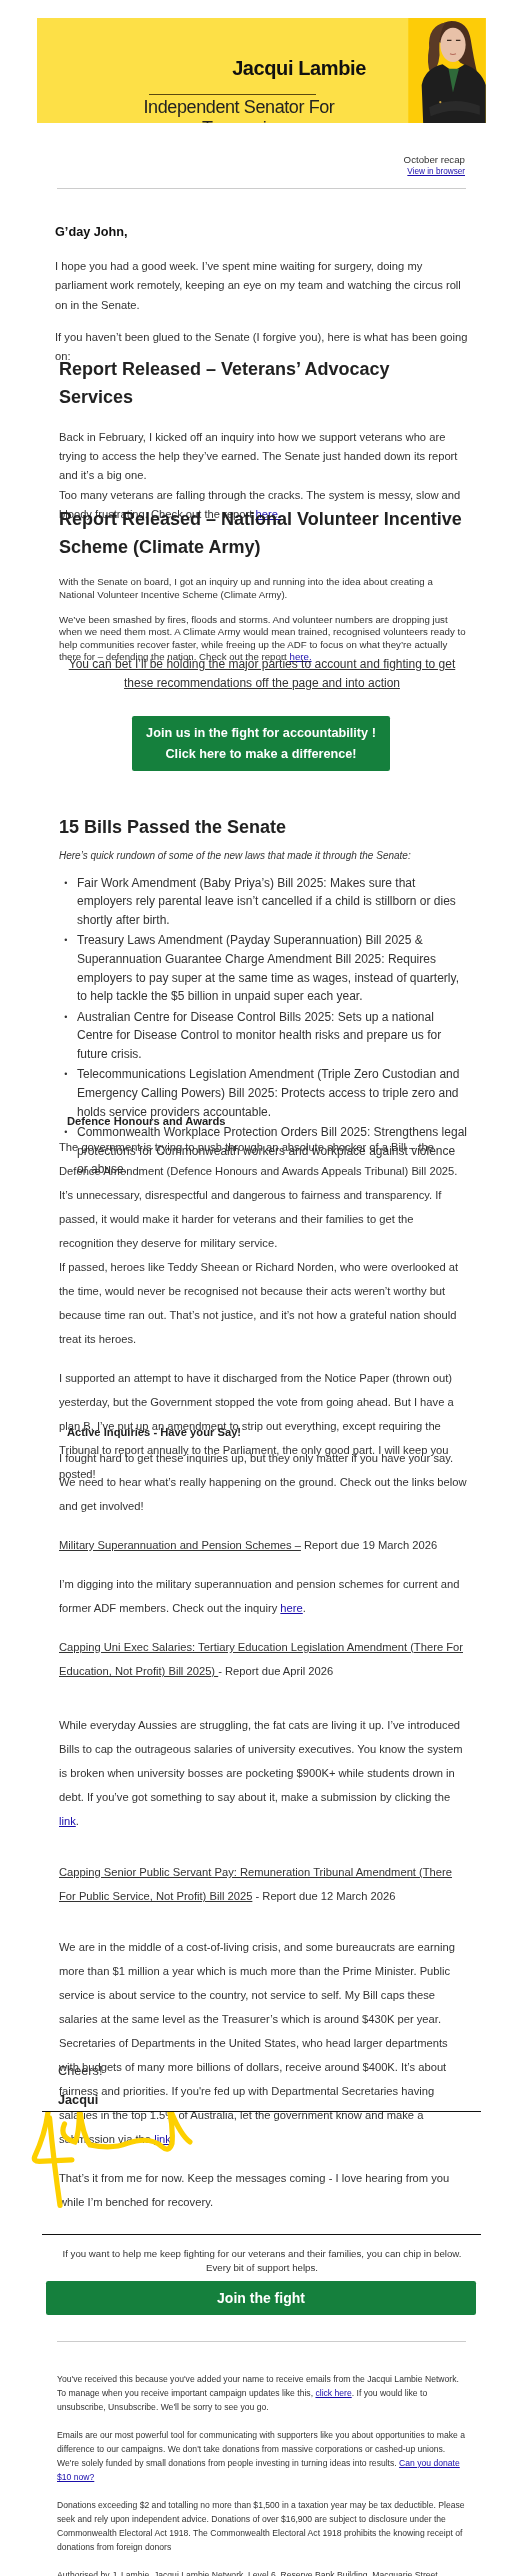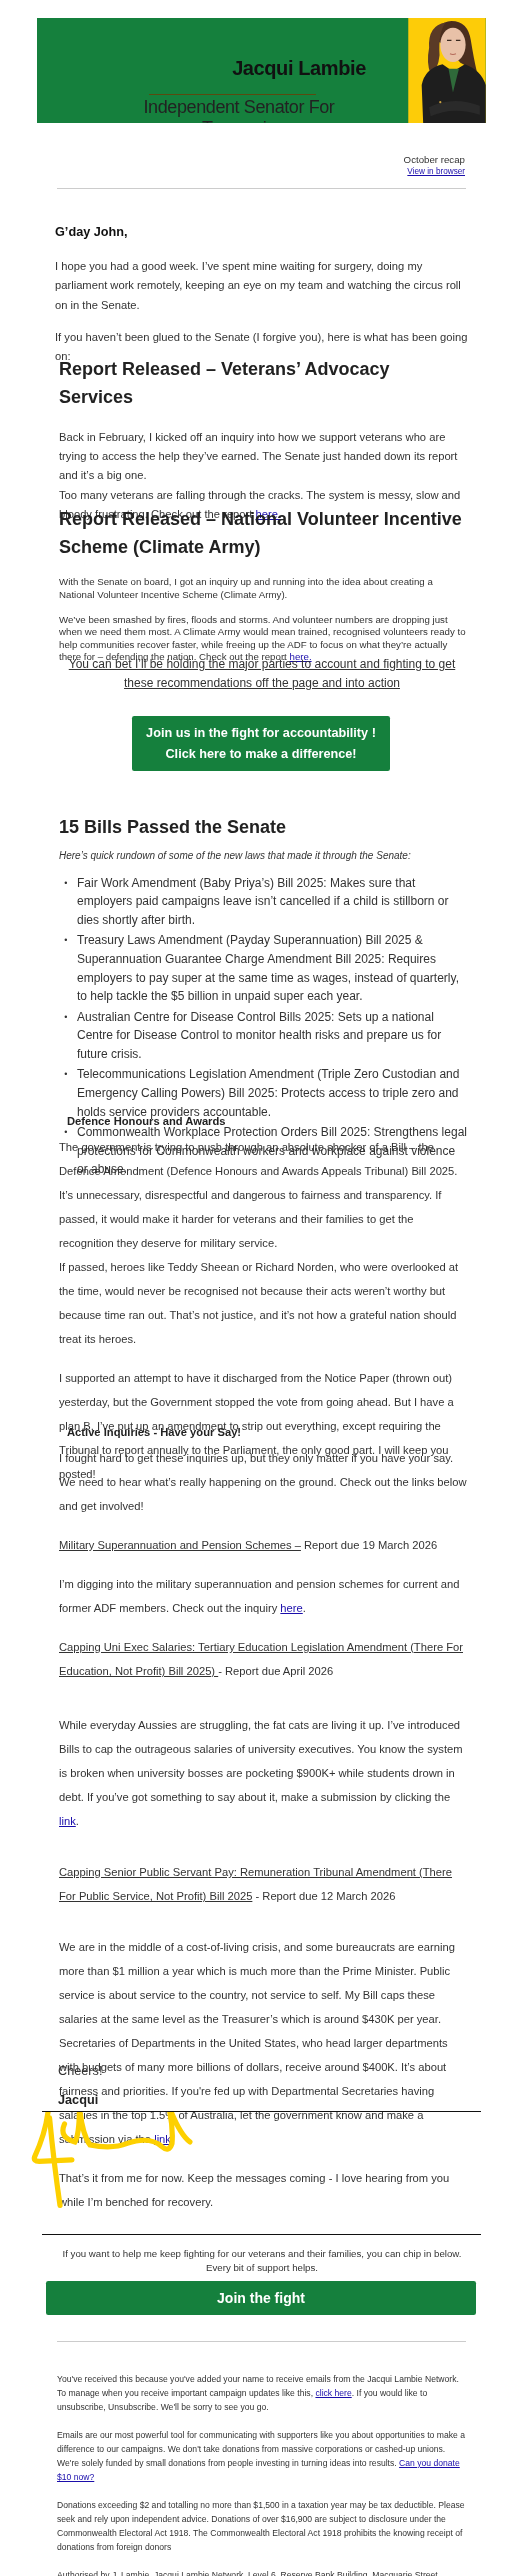--- a/index.html
+++ b/index.html
@@ -2,21 +2,21 @@
 <html style="font-size:12px"><head>
 <meta charset="utf-8">
 <style>
   html, body { margin: 0; padding: 0; background: #ffffff; }
   body { width: 523px; height: 2576px; position: relative; overflow: hidden;
          font-family: "Liberation Sans", sans-serif; color: #222222; }
   a { color: #1a0dab; text-decoration: underline; }
   .abs { position: absolute; }
 
   
-  .banner { left: 37px; top: 18px; width: 449px; height: 105px; background: #15803d; overflow: hidden; }
+  .banner { left: 37px; top: 18px; width: 449px; height: 105px; background: #fde047; overflow: hidden; }
   .banner-name { position: absolute; left: 150px; width: 224px; top: 39px; text-align: center;
                  font-size: 20px; font-weight: bold; color: #111; letter-spacing: -0.4px; }
   .banner-rule { position: absolute; left: 112px; width: 167px; top: 76px; height: 0.7px; background: #5a4a10; }
   .banner-sub { position: absolute; left: 90px; width: 224px; top: 79px; text-align: center;
                 font-size: 18px; color: #222; letter-spacing: -0.4px; }
   .portrait { position: absolute; right: 0; top: 0; width: 78px; height: 105px; }
 
   
   .recap { right: 58px; top: 154px; text-align: right; font-size: 9.7px; color: #333; }
   .recap .view { display: block; font-size: 8.2px; margin-top: 2.2px; }
@@ -96,21 +96,21 @@
 
 <a href="#" class="abs btn-red btn1" style="text-decoration:none;">
   <span>Join us in the fight for accountability !</span>
   <span>Click here to make a difference!</span>
 </a>
 
 <div class="abs content" style="left:59px;width:408px;top:813px;">
   <h2 class="h2">15 Bills Passed the Senate</h2>
   <div class="italic" style="margin-top:9px;">Here’s quick rundown of some of the new laws that made it through the Senate:</div>
   <ul class="bills" style="margin-top:12.7px;">
-    <li>Fair Work Amendment (Baby Priya’s) Bill 2025: Makes sure that employers paid campaigns leave isn’t cancelled if a child is stillborn or dies shortly after birth.</li>
+    <li>Fair Work Amendment (Baby Priya’s) Bill 2025: Makes sure that employers rely parental leave isn’t cancelled if a child is stillborn or dies shortly after birth.</li>
     <li>Treasury Laws Amendment (Payday Superannuation) Bill 2025 &amp; Superannuation Guarantee Charge Amendment Bill 2025: Requires employers to pay super at the same time as wages, instead of quarterly, to help tackle the $5 billion in unpaid super each year.</li>
     <li>Australian Centre for Disease Control Bills 2025: Sets up a national Centre for Disease Control to monitor health risks and prepare us for future crisis.</li>
     <li>Telecommunications Legislation Amendment (Triple Zero Custodian and Emergency Calling Powers) Bill 2025: Protects access to triple zero and holds service providers accountable.</li>
     <li>Commonwealth Workplace Protection Orders Bill 2025: Strengthens legal protections for Commonwealth workers and workplace against violence or abuse.</li>
   </ul>
 </div>
 
 <div class="abs content" style="left:59px;width:408px;top:1107px;">
   <h3 class="h3" style="font-size:11.2px;">Defence Honours and Awards</h3>
   <p class="p" style="margin-top:4.5px;line-height:24px;">The government is trying to push through an absolute shocker of a Bill – the Defence Amendment (Defence Honours and Awards Appeals Tribunal) Bill 2025. It’s unnecessary, disrespectful and dangerous to fairness and transparency. If passed, it would make it harder for veterans and their families to get the recognition they deserve for military service.</p>

